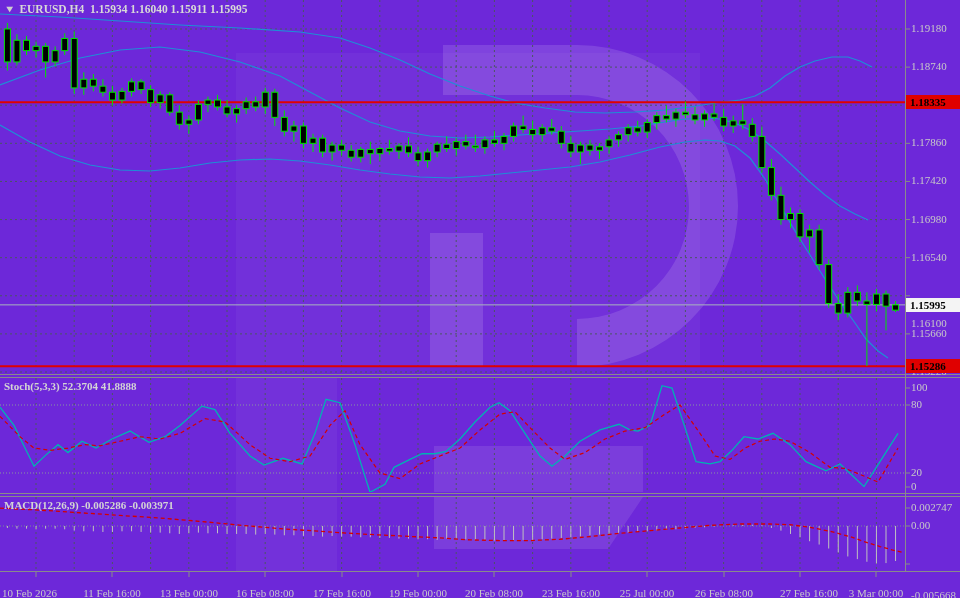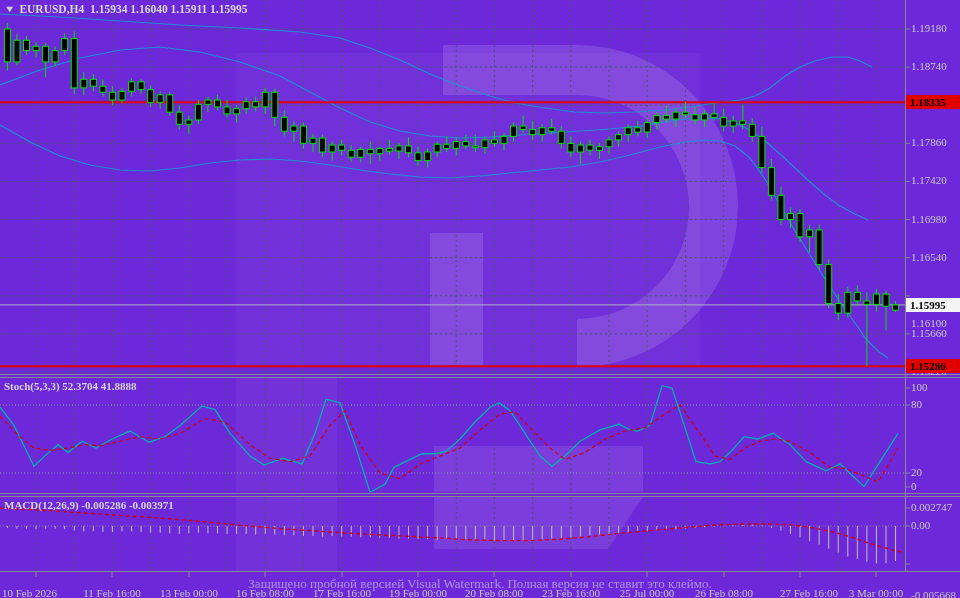--- a/index.html
+++ b/index.html
@@ -689,14 +689,13 @@
       <div class="time-label" style="left: 609px;">25 Jul 00:00</div>
       <div class="time-label" style="left: 686px;">26 Feb 08:00</div>
       <div class="time-label" style="left: 762px; text-align: right;">27 Feb 16:00</div>
       <div class="time-label" style="left: 838px;">3 Mar 00:00</div>
     </div>
 
   <div class="price-tag tag-red" id="tag-res" style="top: 95.1905px;">1.18335</div>
   <div class="price-tag tag-white" id="tag-cur" style="top: 297.872px;">1.15995</div>
   <div class="price-tag tag-red" id="tag-sup" style="top: 359.283px;">1.15286</div>
 
-  <div id="wm-text">Защищено пробной версией Visual Watermark. Полная версия не ставит это клеймо.</div>
 </div>
 
 </body></html>

